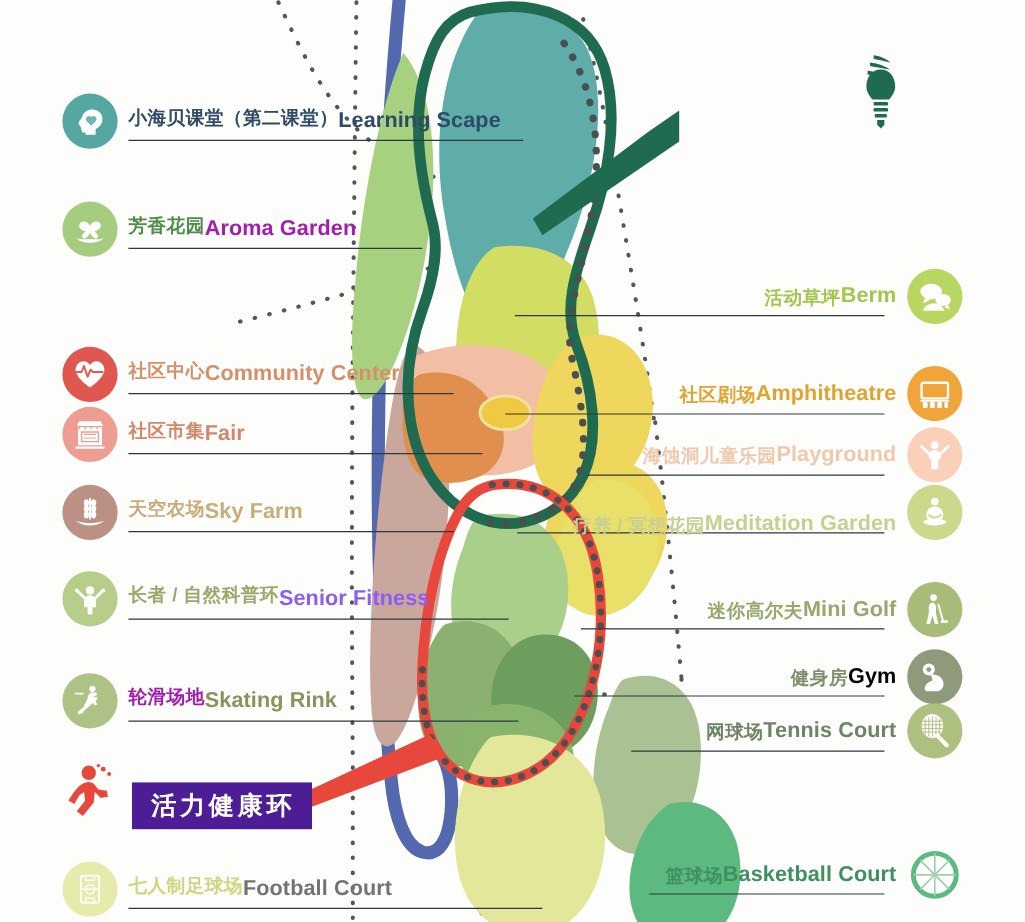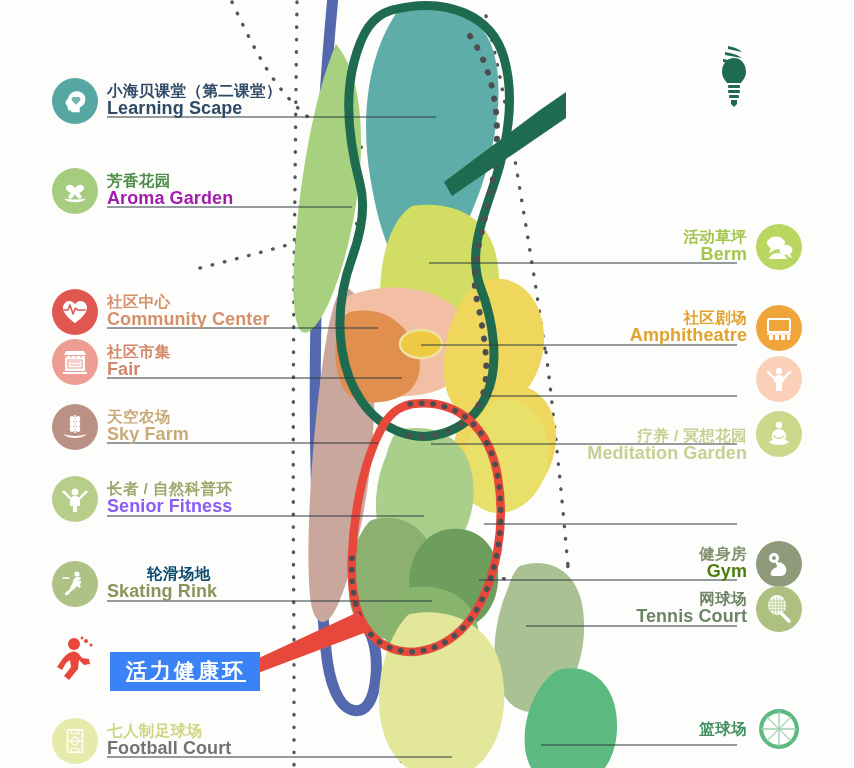--- a/index.html
+++ b/index.html
@@ -10,40 +10,40 @@
   }
   #stage{position:absolute;inset:0;width:854px;height:768px;}
   svg.layer{position:absolute;left:0;top:0;width:854px;height:768px;overflow:visible;}
   #maplayer{z-index:1;}
   #linelayer{z-index:2;}
 
   
   .row{position:absolute;display:flex;align-items:center;z-index:4;}
   .row.left{flex-direction:row;}
   .row.right{flex-direction:row;}
-  .lbl{display:flex;flex-direction:column;line-height:1.04;}
+  .lbl{display:flex;flex-direction:row;line-height:1.04;}
   .row.left .lbl{align-items:flex-start;margin-left:9px;}
   .row.right .lbl{align-items:flex-end;margin-right:9px;}
   .cn{font-size:15.5px;font-weight:700;letter-spacing:.4px;white-space:nowrap;}
   .en{font-size:18px;font-weight:700;letter-spacing:.1px;white-space:nowrap;
       padding-bottom:1px;}
 
   
   .ic{width:46px;height:46px;border-radius:50%;flex:0 0 46px;
       display:flex;align-items:center;justify-content:center;position:relative;}
   .ic svg{display:block;}
 
   
   .banner{position:absolute;z-index:6;display:flex;align-items:center;}
   .banner .txt{font-size:21px;font-weight:700;color:#ffffff;letter-spacing:3px;
       padding:5px 14px 6px 16px;white-space:nowrap;}
   #banner-nature{left:560px;top:84px;}
   #banner-nature .txt{background:#1f6b4f;}
   #banner-vital{left:110px;top:652px;}
-  #banner-vital .txt{background:#3b82f6;text-decoration:underline;}
+  #banner-vital .txt{background:#4c1d95;}
   .bulbwrap{position:absolute;left:710px;top:42px;z-index:6;}
   .runnerwrap{position:absolute;left:52px;top:636px;z-index:6;}
 </style>
 </head>
 <body>
 
 <div id="stage">
 
   <svg class="layer" id="maplayer" viewBox="0 0 854 768">
 
@@ -265,21 +265,21 @@
       <svg width="32" height="32" viewBox="0 0 32 32">
           <circle cx="18" cy="6" r="2.6" fill="#fff"></circle>
           <path d="M17 9c-2 1-3 3-3 5l-3 6 3 1 3-5 3 4 2-1-3-6 3-2-1-2z" fill="#fff"></path>
           <path d="M7 26 21 14" stroke="#fff" stroke-width="2.6" stroke-linecap="round"></path>
           <circle cx="9" cy="25" r="1.6" fill="#fff"></circle>
           <circle cx="19" cy="16" r="1.6" fill="#fff"></circle>
           <path d="M4 10h6" stroke="#fff" stroke-width="1.6" stroke-linecap="round"></path>
         </svg>
     </div>
     <div class="lbl">
-      <span class="cn" style="color:#0c4a6e;margin-left:40px;">轮滑场地</span>
+      <span class="cn" style="color:#a21caf;">轮滑场地</span>
       <span class="en" style="color:#87955d;">Skating Rink</span>
     </div>
   </div>
 
   <div class="row left" style="left:52px;top:718px;justify-content:space-between;">
     <div class="ic" style="background:#e6ebac;">
       <svg width="30" height="30" viewBox="0 0 32 32">
           <rect x="8" y="4" width="16" height="24" rx="1" fill="none" stroke="#fff" stroke-width="1.6"></rect>
           <path d="M8 16h16" stroke="#fff" stroke-width="1.4"></path>
           <circle cx="16" cy="16" r="4" fill="none" stroke="#fff" stroke-width="1.4"></circle>
@@ -322,20 +322,24 @@
             <rect x="6" y="23" width="4" height="5" rx="1"></rect>
             <rect x="12" y="23" width="4" height="5" rx="1"></rect>
             <rect x="18" y="23" width="4" height="5" rx="1"></rect>
             <rect x="24" y="23" width="3" height="5" rx="1"></rect>
           </g>
         </svg>
     </div>
   </div>
 
   <div class="row right" style="right:52px;top:356px;">
+    <div class="lbl">
+      <span class="cn" style="color:#f0c9ad;">海蚀洞儿童乐园</span>
+      <span class="en" style="color:#f0c9ad;">Playground</span>
+    </div>
     <div class="ic" style="background:#fbd0b8;">
       <svg width="32" height="32" viewBox="0 0 32 32">
           <circle cx="16" cy="8" r="3.2" fill="#fff"></circle>
           <path d="M16 12c-3 0-5 2-5 4v3h2v9h6v-9h2v-3c0-2-2-4-5-4z" fill="#fff"></path>
           <path d="M11 15 5 9M21 15l6-6" stroke="#fff" stroke-width="2.4" stroke-linecap="round"></path>
         </svg>
     </div>
   </div>
 
   <div class="row right" style="right:52px;top:404px;">
@@ -346,25 +350,39 @@
     <div class="ic" style="background:#ccd98c;">
       <svg width="32" height="32" viewBox="0 0 32 32">
           <circle cx="16" cy="7" r="3.2" fill="#fff"></circle>
           <path d="M16 11c-4 0-7 3-7 7 0 2 .5 3 1 4h12c.5-1 1-2 1-4 0-4-3-7-7-7z" fill="#fff"></path>
           <path d="M6 24c2-2 6-3 10-3s8 1 10 3c-2 2-6 3-10 3s-8-1-10-3z" fill="#fff"></path>
           <path d="M11 18c1.6 1.6 3.2 2.4 5 2.4s3.4-.8 5-2.4" fill="none" stroke="#ccd98c" stroke-width="1.4" stroke-linecap="round"></path>
         </svg>
     </div>
   </div>
 
+  <div class="row right" style="right:52px;top:485px;">
+    <div class="lbl">
+      <span class="cn" style="color:#97a86f;">迷你高尔夫</span>
+      <span class="en" style="color:#97a86f;">Mini Golf</span>
+    </div>
+    <div class="ic" style="background:#a8bb79;">
+      <svg width="32" height="32" viewBox="0 0 32 32">
+          <circle cx="15" cy="6" r="2.8" fill="#fff"></circle>
+          <path d="M15 10c-2.5 0-4 1.6-4 4v5l-2 9h3l2-7 2 7h3l-2-9v-5c0-2.4-1.6-4-4-4z" fill="#fff"></path>
+          <path d="M19 12 23 26" stroke="#fff" stroke-width="1.6" stroke-linecap="round"></path>
+          <path d="M22 26h4" stroke="#fff" stroke-width="2.2" stroke-linecap="round"></path>
+        </svg>
+    </div>
+  </div>
 
   <div class="row right" style="right:52px;top:541px;">
     <div class="lbl">
       <span class="cn" style="color:#7f8f6b;">健身房</span>
-      <span class="en" style="color:#4d7c0f;">Gym</span>
+      <span class="en" style="color:#000000;">Gym</span>
     </div>
     <div class="ic" style="background:#8e9a79;">
       <svg width="32" height="32" viewBox="0 0 32 32">
           <circle cx="11" cy="10" r="5" fill="#fff"></circle>
           <circle cx="11" cy="10" r="2" fill="#8e9a79"></circle>
           <path d="M14 14c4 0 8 2 9 6 1 4-1 8-5 8h-8c-2 0-3-2-2-4 1-3 4-4 6-5 0-2-1-4-2-5z" fill="#fff"></path>
         </svg>
     </div>
   </div>
 
@@ -381,20 +399,21 @@
             <path d="M5.5 8h17M5 11h18M5 14h18M6 17h15"></path>
           </g>
           <path d="M18 20 26 28" stroke="#fff" stroke-width="3.4" stroke-linecap="round"></path>
         </svg>
     </div>
   </div>
 
   <div class="row right" style="right:52px;top:706px;">
     <div class="lbl">
       <span class="cn" style="color:#3f8f62;">篮球场</span>
+      <span class="en" style="color:#3f8f62;">Basketball Court</span>
     </div>
     <div class="ic" style="background:#ffffff;">
       <svg width="44" height="44" viewBox="0 0 32 32">
           <circle cx="16" cy="16" r="13" fill="none" stroke="#5cb97f" stroke-width="3"></circle>
           <g stroke="#9fcfae" stroke-width="1" fill="none">
             <path d="M16 3v26M3 16h26"></path>
             <path d="M7 7 25 25M25 7 7 25"></path>
           </g>
         </svg>
     </div>

